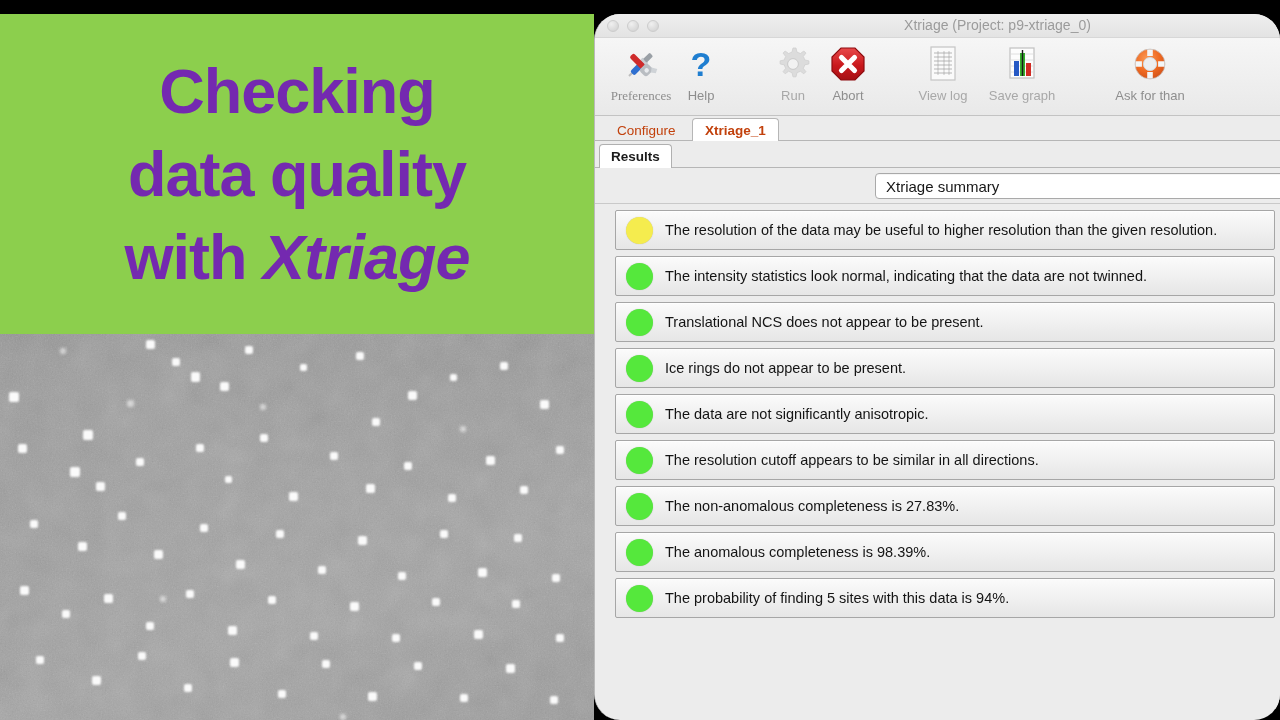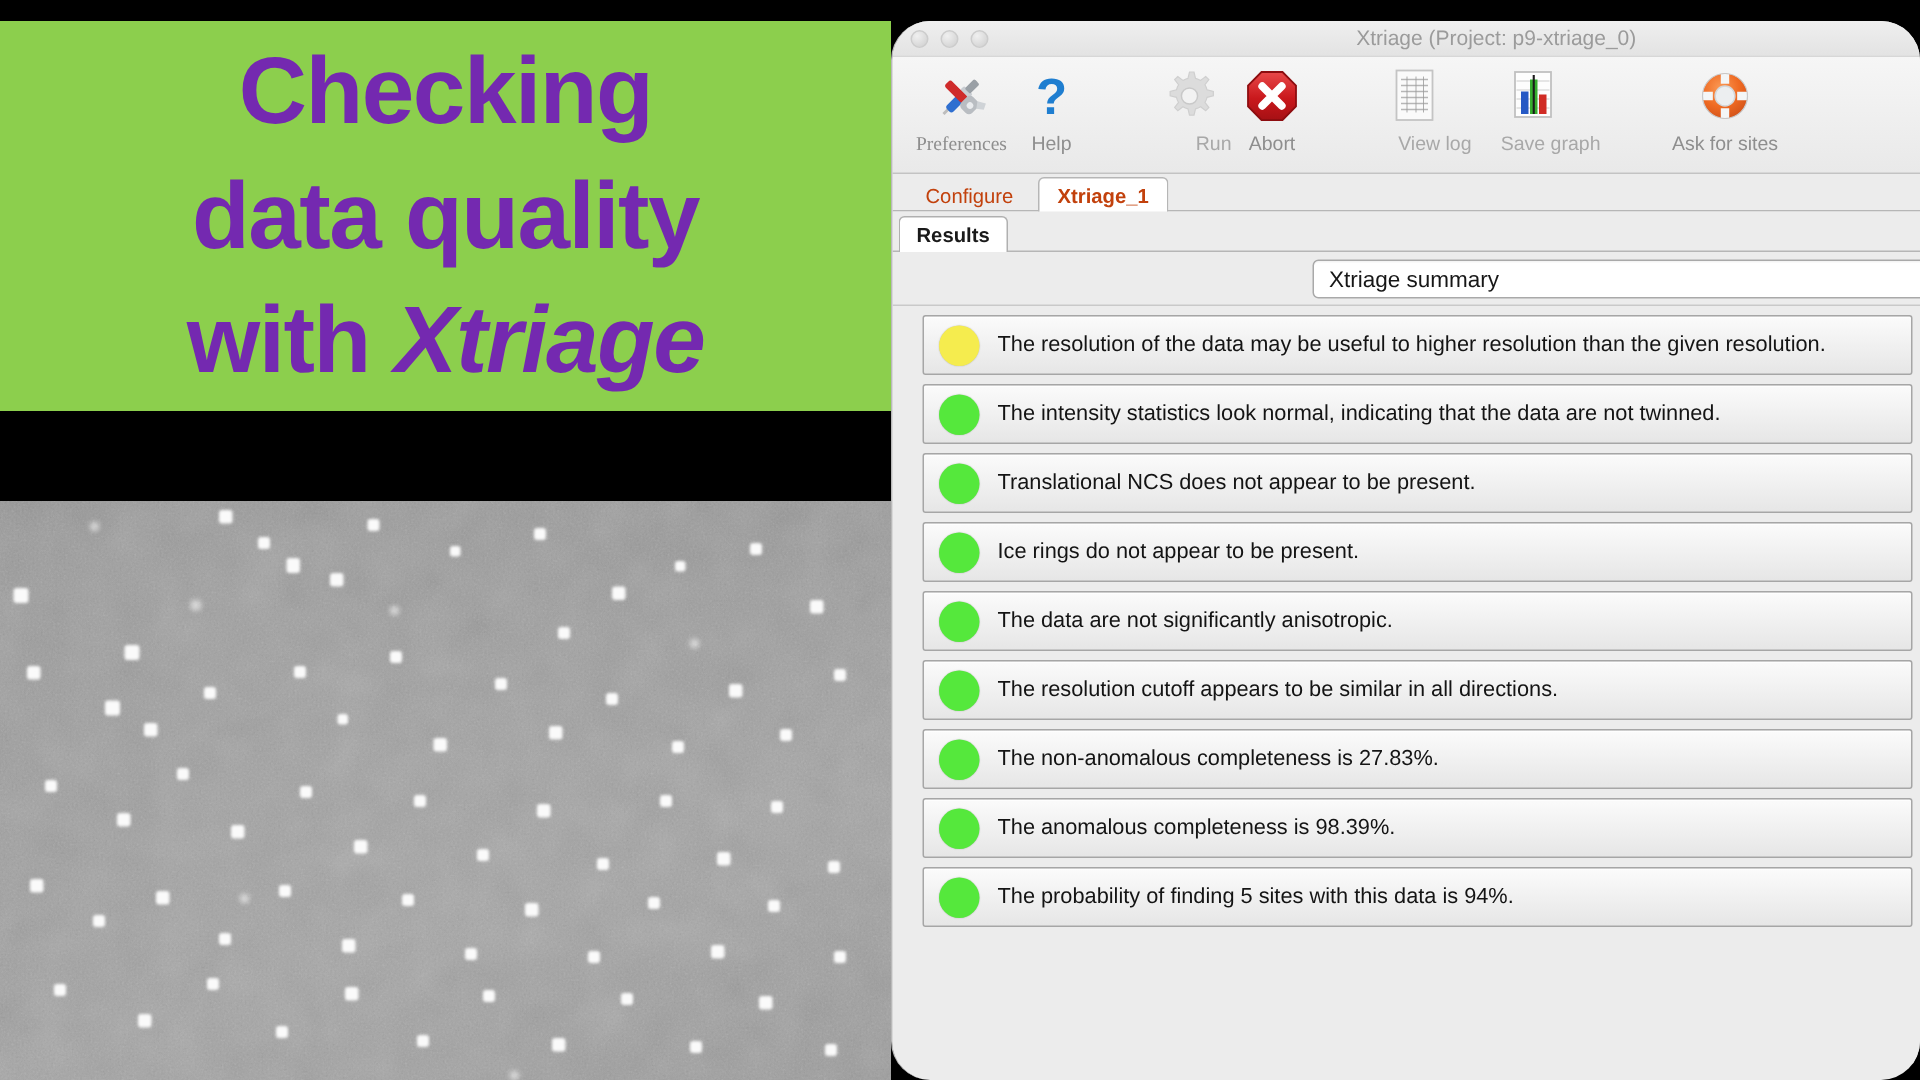--- a/index.html
+++ b/index.html
@@ -14,21 +14,21 @@
   
   .bar-top { position:absolute; left:0; top:0; width:1280px; height:14px; background:#000; }
   .bar-bottom { position:absolute; left:0; bottom:0; width:1280px; height:0px; background:#000; }
 
   
   .left-panel {
     position:absolute; left:0; top:14px; width:594px; height:706px;
     overflow:hidden;
   }
   .title-card {
-    position:absolute; left:0; top:0; width:594px; height:260px;
+    position:absolute; left:0; top:0; width:594px; height:320px;
     background:#8CCF4D;
     display:flex; flex-direction:column;
     align-items:center; justify-content:center;
   }
   .title-line {
     color:#7429B0;
     font-weight:bold;
     font-size:63px;
     line-height:1.0;
     letter-spacing:-1px;
@@ -92,21 +92,21 @@
     border-bottom:1px solid #c3c3c3;
   }
   .tbtn {
     position:absolute; top:4px;
     width:86px; text-align:center;
     cursor:default;
     user-select:none;
   }
   .tbtn .glyph { height:44px; display:flex; align-items:center; justify-content:center; }
   .tbtn .tlabel { font-size:13px; color:#8e8e8e; margin-top:2px; white-space:nowrap; }
-  .tbtn.disabled .tlabel { color:#a8a8a8;text-align:right; }
+  .tbtn.disabled .tlabel { color:#a8a8a8; }
 
   
   .tabrow {
     position:relative; height:25px;
     background:#ECECEC;
     border-bottom:1px solid #b6b6b6;
     padding-left:10px;
   }
   .tab {
     display:inline-block;
@@ -436,21 +436,21 @@
             <circle cx="21" cy="21" r="6.6" fill="#eceef0" stroke="#d3d6d9" stroke-width="1"></circle>
             <g fill="#f4f6f7">
               <path d="M18.2 6.3 h5.6 v6.6 h-5.6 z"></path>
               <path d="M18.2 29.1 h5.6 v6.6 h-5.6 z"></path>
               <path d="M6.3 18.2 h6.6 v5.6 h-6.6 z"></path>
               <path d="M29.1 18.2 h6.6 v5.6 h-6.6 z"></path>
             </g>
             <circle cx="21" cy="21" r="15" fill="none" stroke="#c8c9ca" stroke-width="0.8"></circle>
           </svg>
         </div>
-        <div class="tlabel">Ask for sites</div>
+        <div class="tlabel">Ask for than</div>
       </div>
     </div>
 
     <div class="tabrow">
       <span class="tab">Configure</span>
       <span class="tab active">Xtriage_1</span>
     </div>
 
     <div class="tabrow2">
       <span class="tab2">Results</span>

